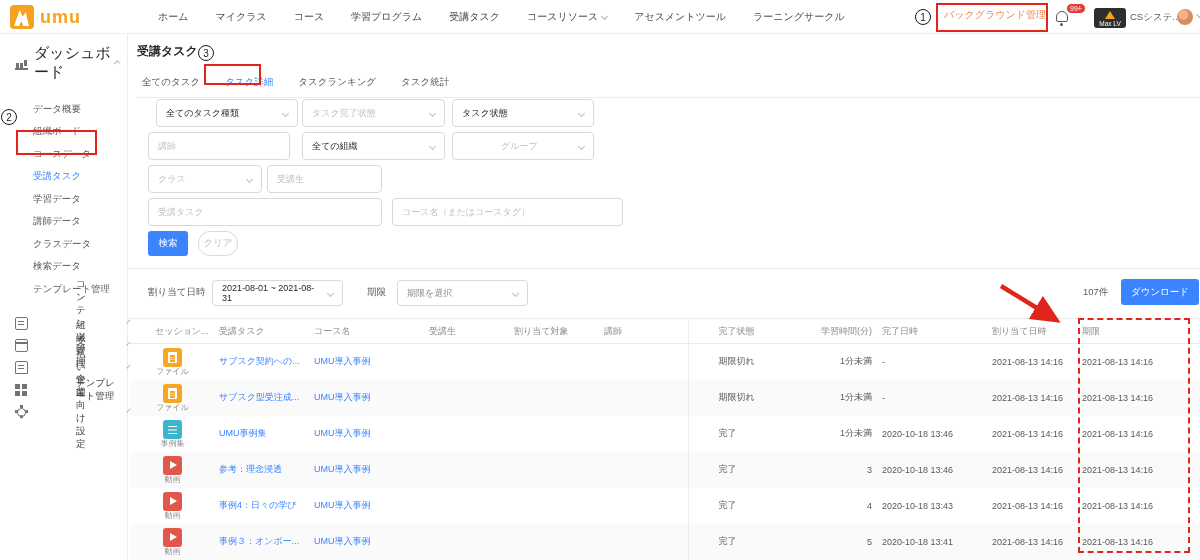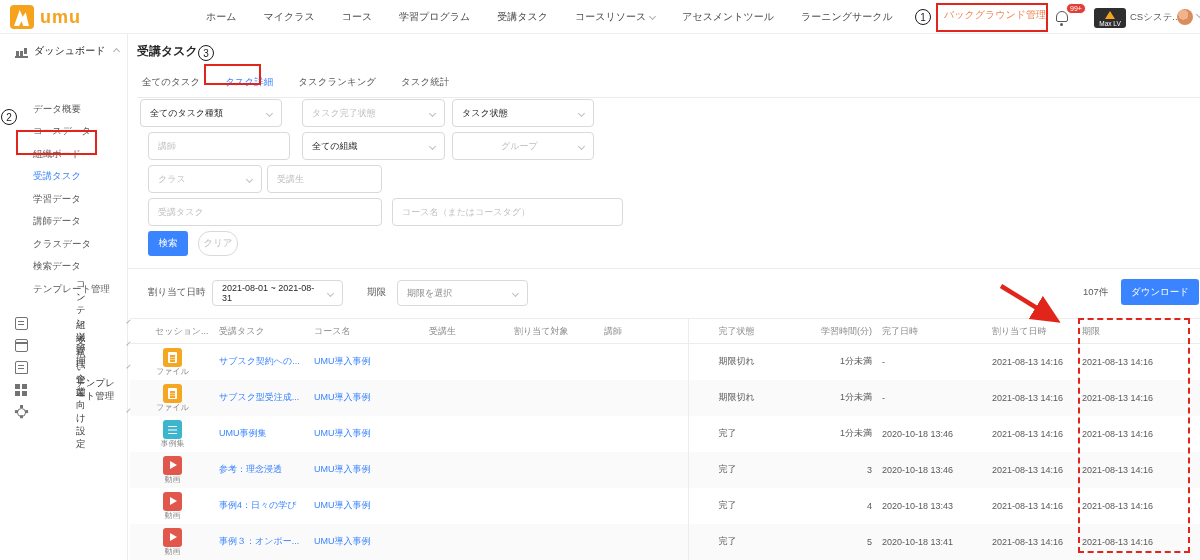--- a/index.html
+++ b/index.html
@@ -7,42 +7,42 @@
     font-family:"Liberation Sans","DejaVu Sans",sans-serif; color:#595959; }
 
   
   .topnav { position:absolute; left:0; top:0; width:1200px; height:34px; background:#fff;
     border-bottom:1px solid #eeeeee; z-index:5; }
   .logo { position:absolute; left:10px; top:5px; display:flex; align-items:center; }
   .logo-mark { width:24px; height:24px; background:#f5a31c; border-radius:4px; position:relative; overflow:hidden; }
   .logo-mark::after { content:''; position:absolute; left:4px; top:5px; width:15px; height:16px; background:#fff;
     clip-path:polygon(0 100%, 38% 0, 58% 42%, 78% 14%, 100% 100%, 62% 100%, 50% 70%, 34% 100%); }
   .logo-text { color:#f5a31c; font-size:18px; font-weight:bold; margin-left:6px; letter-spacing:1px; }
-  .nav-items { position:absolute; left:158px; top:0; height:34px; display:flex; align-items:center; gap:27px;margin-left:48px; }
+  .nav-items { position:absolute; left:158px; top:0; height:34px; display:flex; align-items:center; gap:27px; }
   .nav-item { font-size:10px; color:#4a4a4a; white-space:nowrap; display:flex; align-items:center; gap:4px; cursor:pointer; }
   .chev { width:5px; height:5px; border:solid #b0b0b0; border-width:0 1.3px 1.3px 0; transform:rotate(45deg); margin-top:-2px; }
   .bg-admin { position:absolute; left:944px; top:8px; font-size:10px; color:#ec8654; white-space:nowrap; cursor:pointer; }
   .bell { position:absolute; left:1056px; top:11px; width:12px; height:11px; border:1.4px solid #595959;
     border-radius:6px 6px 2px 2px; }
   .bell::after { content:''; position:absolute; left:3px; top:11px; width:3px; height:3px; border-radius:50%; background:#595959; }
   .badge { position:absolute; left:1066px; top:3px; min-width:20px; height:11px; background:#e03e36; color:#fff;
     font-size:7px; line-height:10px; text-align:center; border-radius:6px; border:1px solid #fff; padding:0 2px; }
   .lvbadge { position:absolute; left:1094px; top:8px; width:32px; height:20px; background:#2e2e2e; border-radius:3px;
     display:flex; flex-direction:column; align-items:center; justify-content:flex-end; padding-bottom:1px; }
   .lvbadge::before { content:''; width:0; height:0; border-left:5px solid transparent; border-right:5px solid transparent;
     border-bottom:8px solid #f5a31c; margin-bottom:1px; }
   .lvbadge span { color:#fff; font-size:6.5px; line-height:7px; }
   .account { position:absolute; left:1130px; top:11px; font-size:9.5px; color:#595959; }
   .avatar { position:absolute; left:1177px; top:9px; width:16px; height:16px; border-radius:50%;
     background:radial-gradient(circle at 40% 35%, #f0b48a 0 35%, #d98c5f 36% 100%); }
   .acct-chev { position:absolute; left:1197px; top:14px; }
 
   
   .sidebar { position:absolute; left:0; top:34px; width:128px; bottom:0; background:#fff; border-right:1px solid #ececec; z-index:4; }
-  .sb-head { position:absolute; left:15px; right:8px; display:flex; align-items:center; font-size:10px; color:#262626; }
+  .sb-head { position:absolute; left:15px; right:8px; display:flex; align-items:center; font-size:15px; color:#262626; }
   .sb-head .cup { margin-left:auto; width:5px; height:5px; border:solid #b0b0b0; border-width:0 1.3px 1.3px 0; transform:rotate(-135deg); }
   .sb-list { position:absolute; left:0; top:64px; width:128px; }
   .sb-item { padding:0 8px 0 33px; font-size:9.5px; color:#595959; height:22.5px; display:flex; align-items:center; cursor:pointer; }
   .sb-item.tall { height:36px; line-height:12px; align-items:center; }
   .sb-item.active { color:#3a84ff; }
   .sic { width:13px; height:13px; position:relative; margin-right:6px; flex:none; }
   .ic-chart::before { content:''; position:absolute; left:1px; bottom:1px; width:2.5px; height:6px; background:#737373; box-shadow:4px 0 0 #737373, 8px -3px 0 #737373; }
   .ic-chart::after { content:''; position:absolute; left:0; bottom:0; width:13px; height:1.4px; background:#737373; }
   .ic-doc { border:1.3px solid #737373; border-radius:2px; }
   .ic-doc::before { content:''; position:absolute; left:2px; top:3px; width:6px; height:1.2px; background:#737373; box-shadow:0 3px 0 #737373; }
@@ -149,22 +149,22 @@
 </div>
 
 <div class="sidebar">
   <div class="sb-head" style="top:10px;">
     <span class="sic ic-chart"></span>
     <span>ダッシュボード</span>
     <span class="cup"></span>
   </div>
   <div class="sb-list">
     <div class="sb-item">データ概要</div>
+    <div class="sb-item">組織ボード</div>
     <div class="sb-item">コースデータ</div>
-    <div class="sb-item">組織ボード</div>
     <div class="sb-item active">受講タスク</div>
     <div class="sb-item">学習データ</div>
     <div class="sb-item">講師データ</div>
     <div class="sb-item">クラスデータ</div>
     <div class="sb-item">検索データ</div>
     <div class="sb-item">テンプレート管理</div>
   </div>
   <div class="sb-bottom">
     <div class="sb-sec">
       <span class="sic ic-doc"></span>
@@ -196,21 +196,21 @@
 <div class="main">
   <div class="pg-title">受講タスク</div>
 
   <div class="tabs">
     <span class="tab">全てのタスク</span>
     <span class="tab active">タスク詳細</span>
     <span class="tab">タスクランキング</span>
     <span class="tab">タスク統計</span>
   </div>
 
-  <div class="sel" style="left:12px; top:65px; width:142px;">
+  <div class="sel" style="left:28px; top:65px; width:142px;">
     <span class="val">全てのタスク種類</span>
       <span class="schev"></span>
   </div>
   <div class="sel" style="left:174px; top:65px; width:143px;">
     <span class="ph">タスク完了状態</span>
       <span class="schev"></span>
   </div>
   <div class="sel" style="left:324px; top:65px; width:142px;">
     <span class="val">タスク状態</span>
       <span class="schev"></span>

